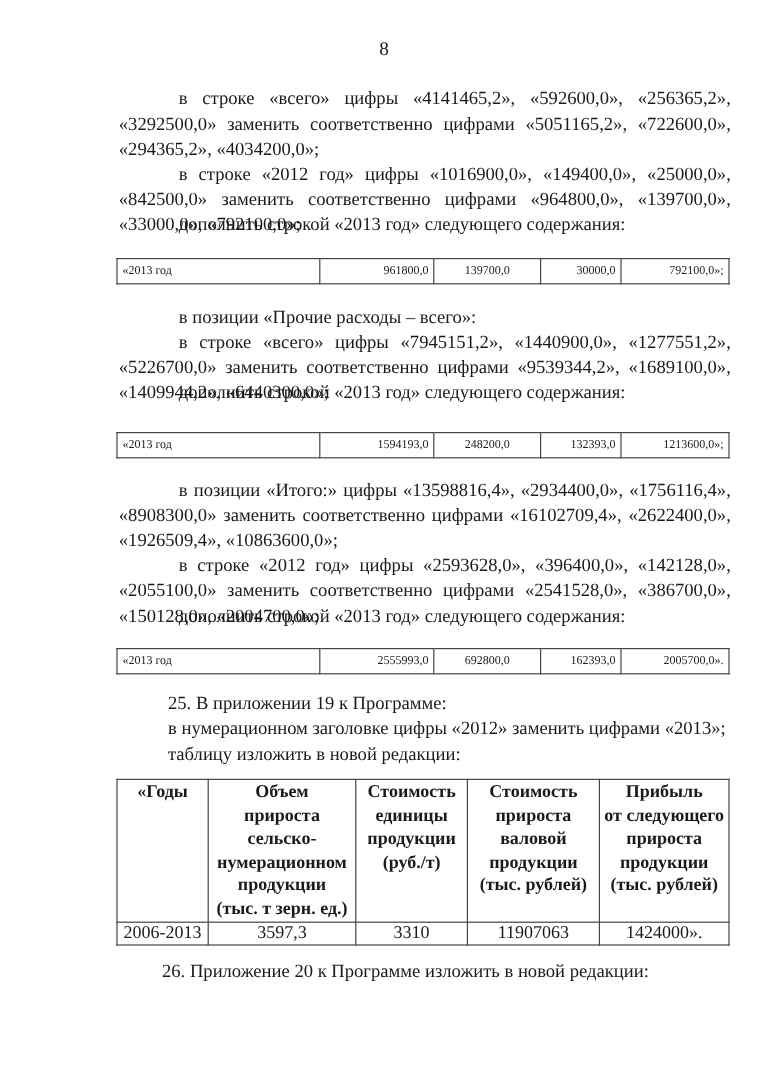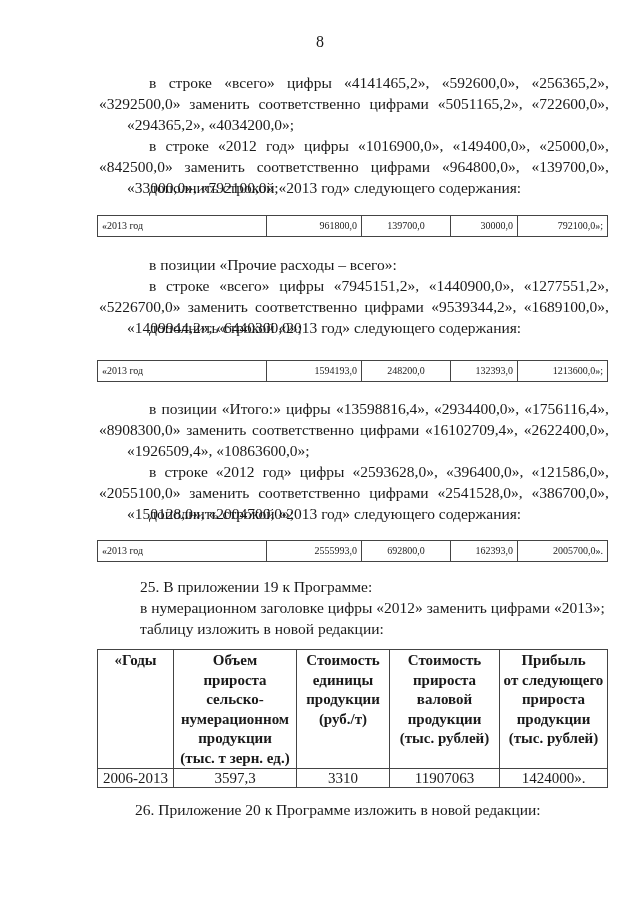--- a/index.html
+++ b/index.html
@@ -10,21 +10,21 @@
     font-size: 15.5px;
   }
   .page-number {
     position: absolute; top: 33px; left: 0; width: 640px; text-align: center;
     font-size: 16px;
   }
   .p {
     position: absolute; left: 99px; width: 510px;
     line-height: 21px; text-align: justify; text-align-last: left;
   }
-  .line { display: block; white-space: nowrap; margin-left: 28px; }
+  .line { display: block; white-space: nowrap; }
   .jline { display: block; text-align: justify; text-align-last: justify; height: 21px; }
   table.row-table {
     position: absolute; left: 97px; width: 511px;
     border-collapse: collapse; font-size: 10px;
   }
   table.row-table td {
     border: 1.3px solid #444; padding: 0 4px; height: 20px; line-height: 20px;
   }
   table.row-table td.c0 { width: 160px; text-align: left; }
   table.row-table td.c1 { width: 86px; text-align: right; }
@@ -97,21 +97,21 @@
   </tr>
 </tbody>
   </table>
 
 <div class="p" style="top:398px;">
   <span class="jline" style="padding-left:50px;">в позиции «Итого:» цифры «13598816,4», «2934400,0», «1756116,4»,</span>
   <span class="jline">«8908300,0» заменить соответственно цифрами «16102709,4», «2622400,0»,</span>
   <span class="line">«1926509,4», «10863600,0»;</span>
 </div>
 <div class="p" style="top:461px;">
-  <span class="jline" style="padding-left:50px;">в строке «2012 год» цифры «2593628,0», «396400,0», «121586,0»,</span>
+  <span class="jline" style="padding-left:50px;">в строке «2012 год» цифры «2593628,0», «396400,0», «142128,0»,</span>
   <span class="jline">«2055100,0» заменить соответственно цифрами «2541528,0», «386700,0»,</span>
   <span class="line">«150128,0», «2004700,0»;</span>
 </div>
 <div class="p" style="top:503px; left:149px;">дополнить строкой «2013 год» следующего содержания:</div>
 
 <table class="row-table" style="top:540px;">
   <tbody>
       <tr>
     <td class="c0">«2013 год</td>
     <td class="c1">2555993,0</td>

